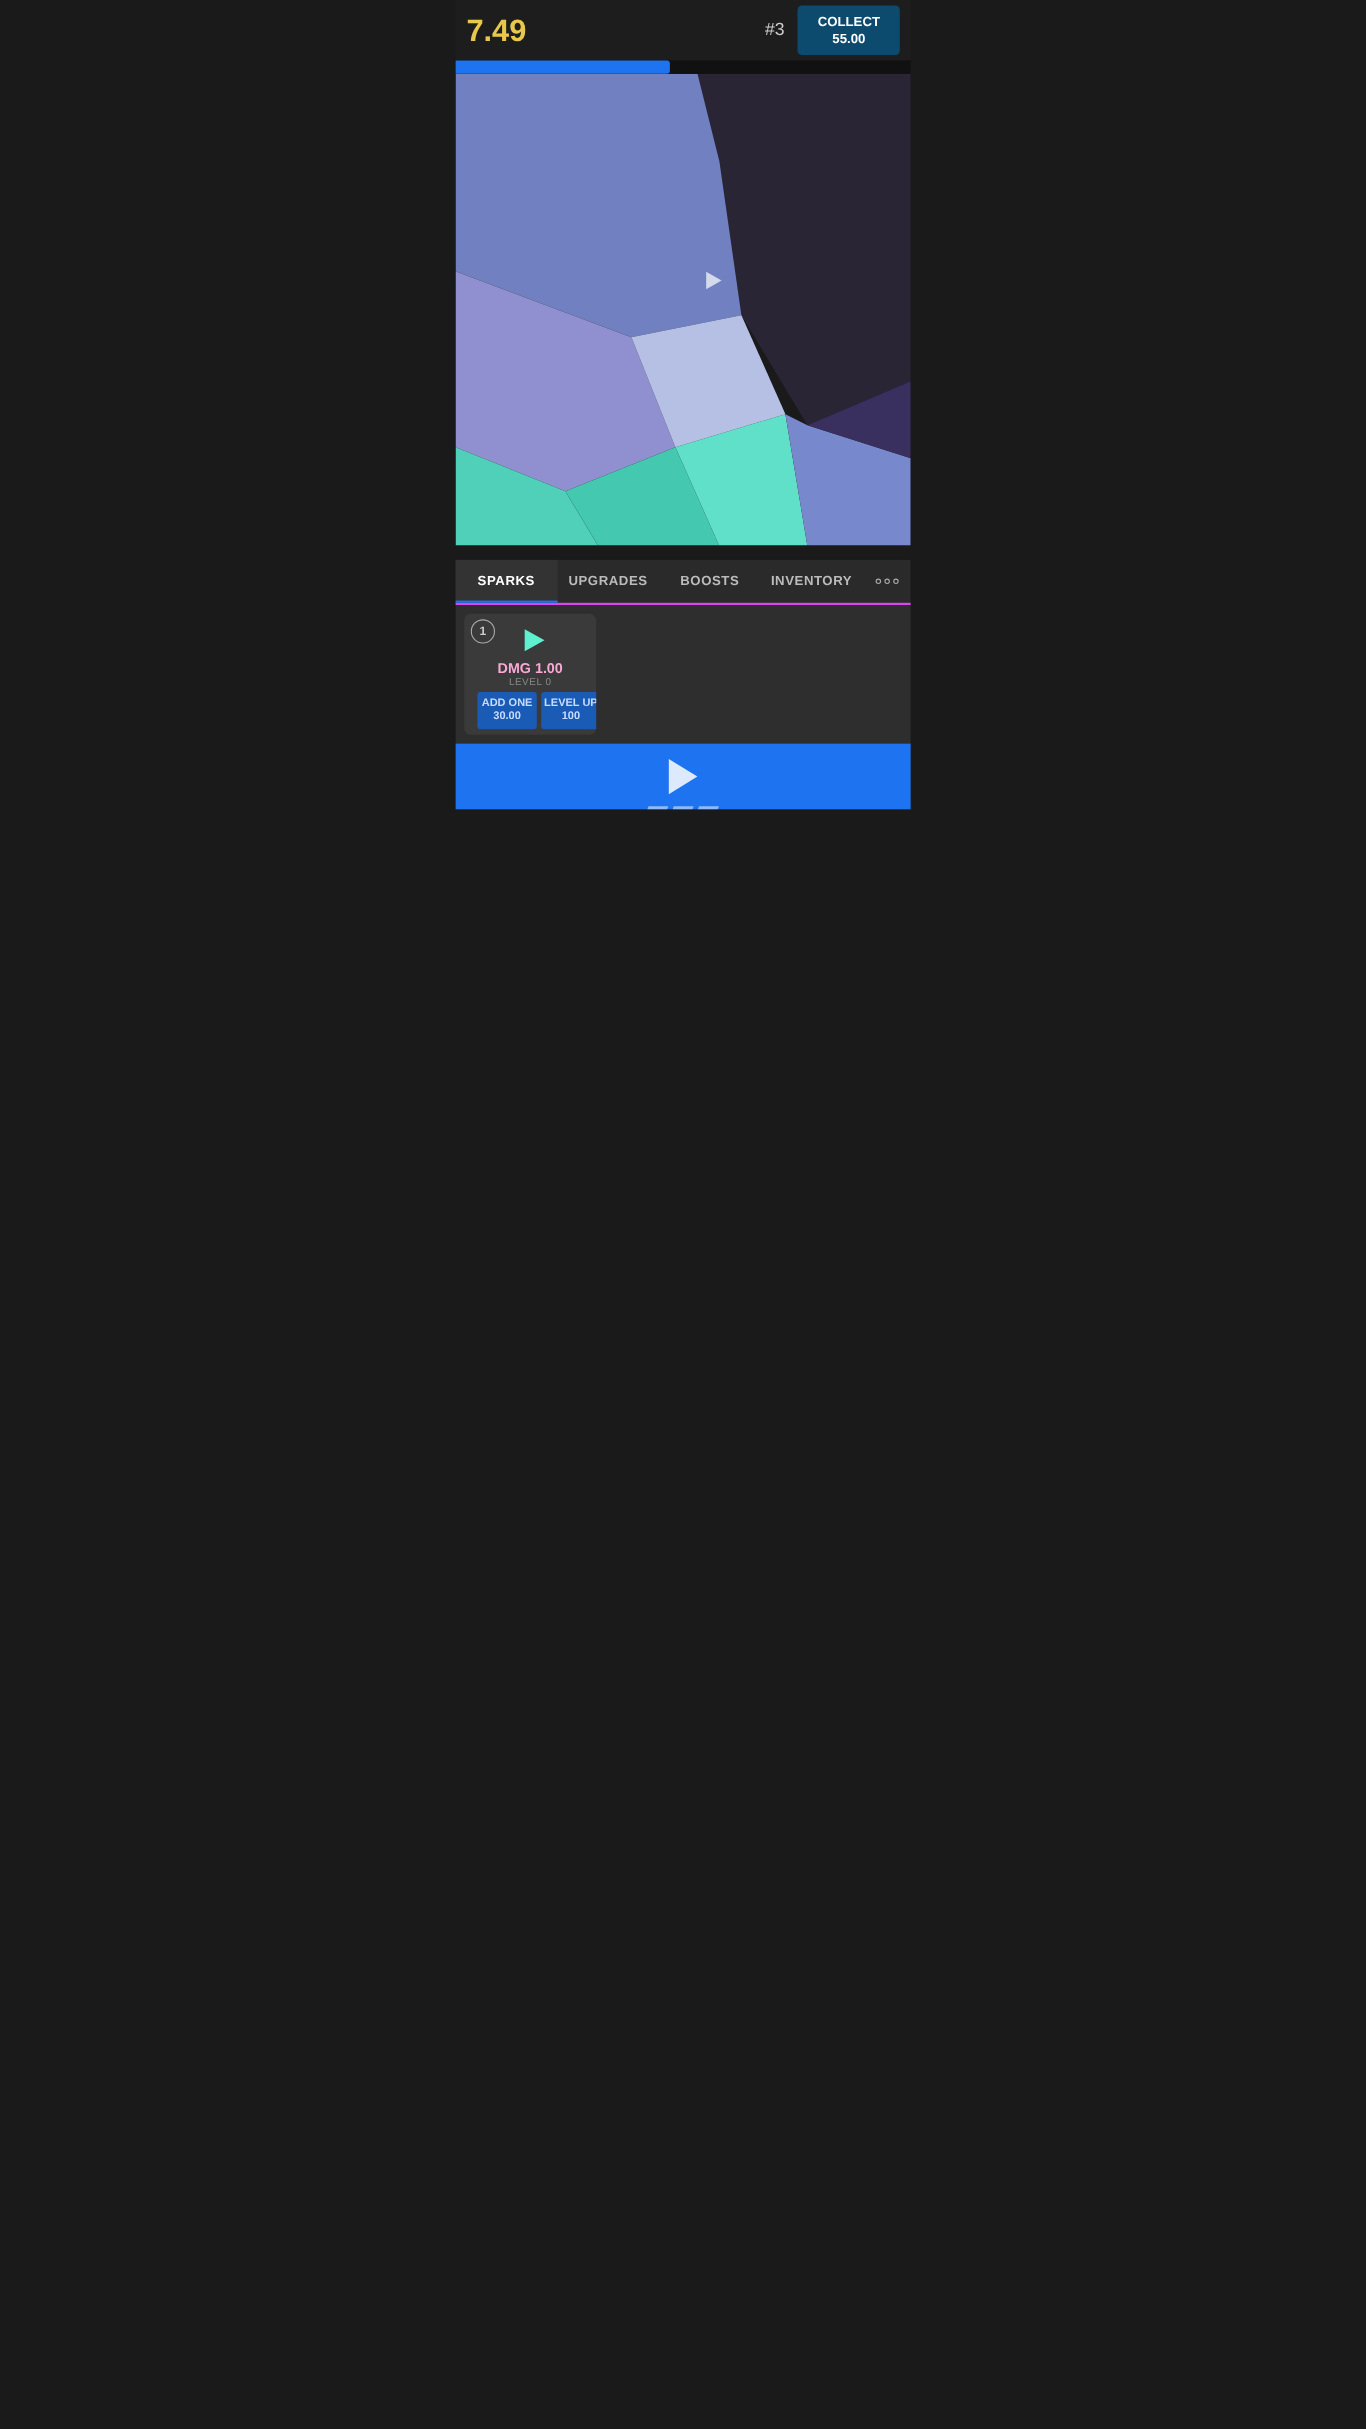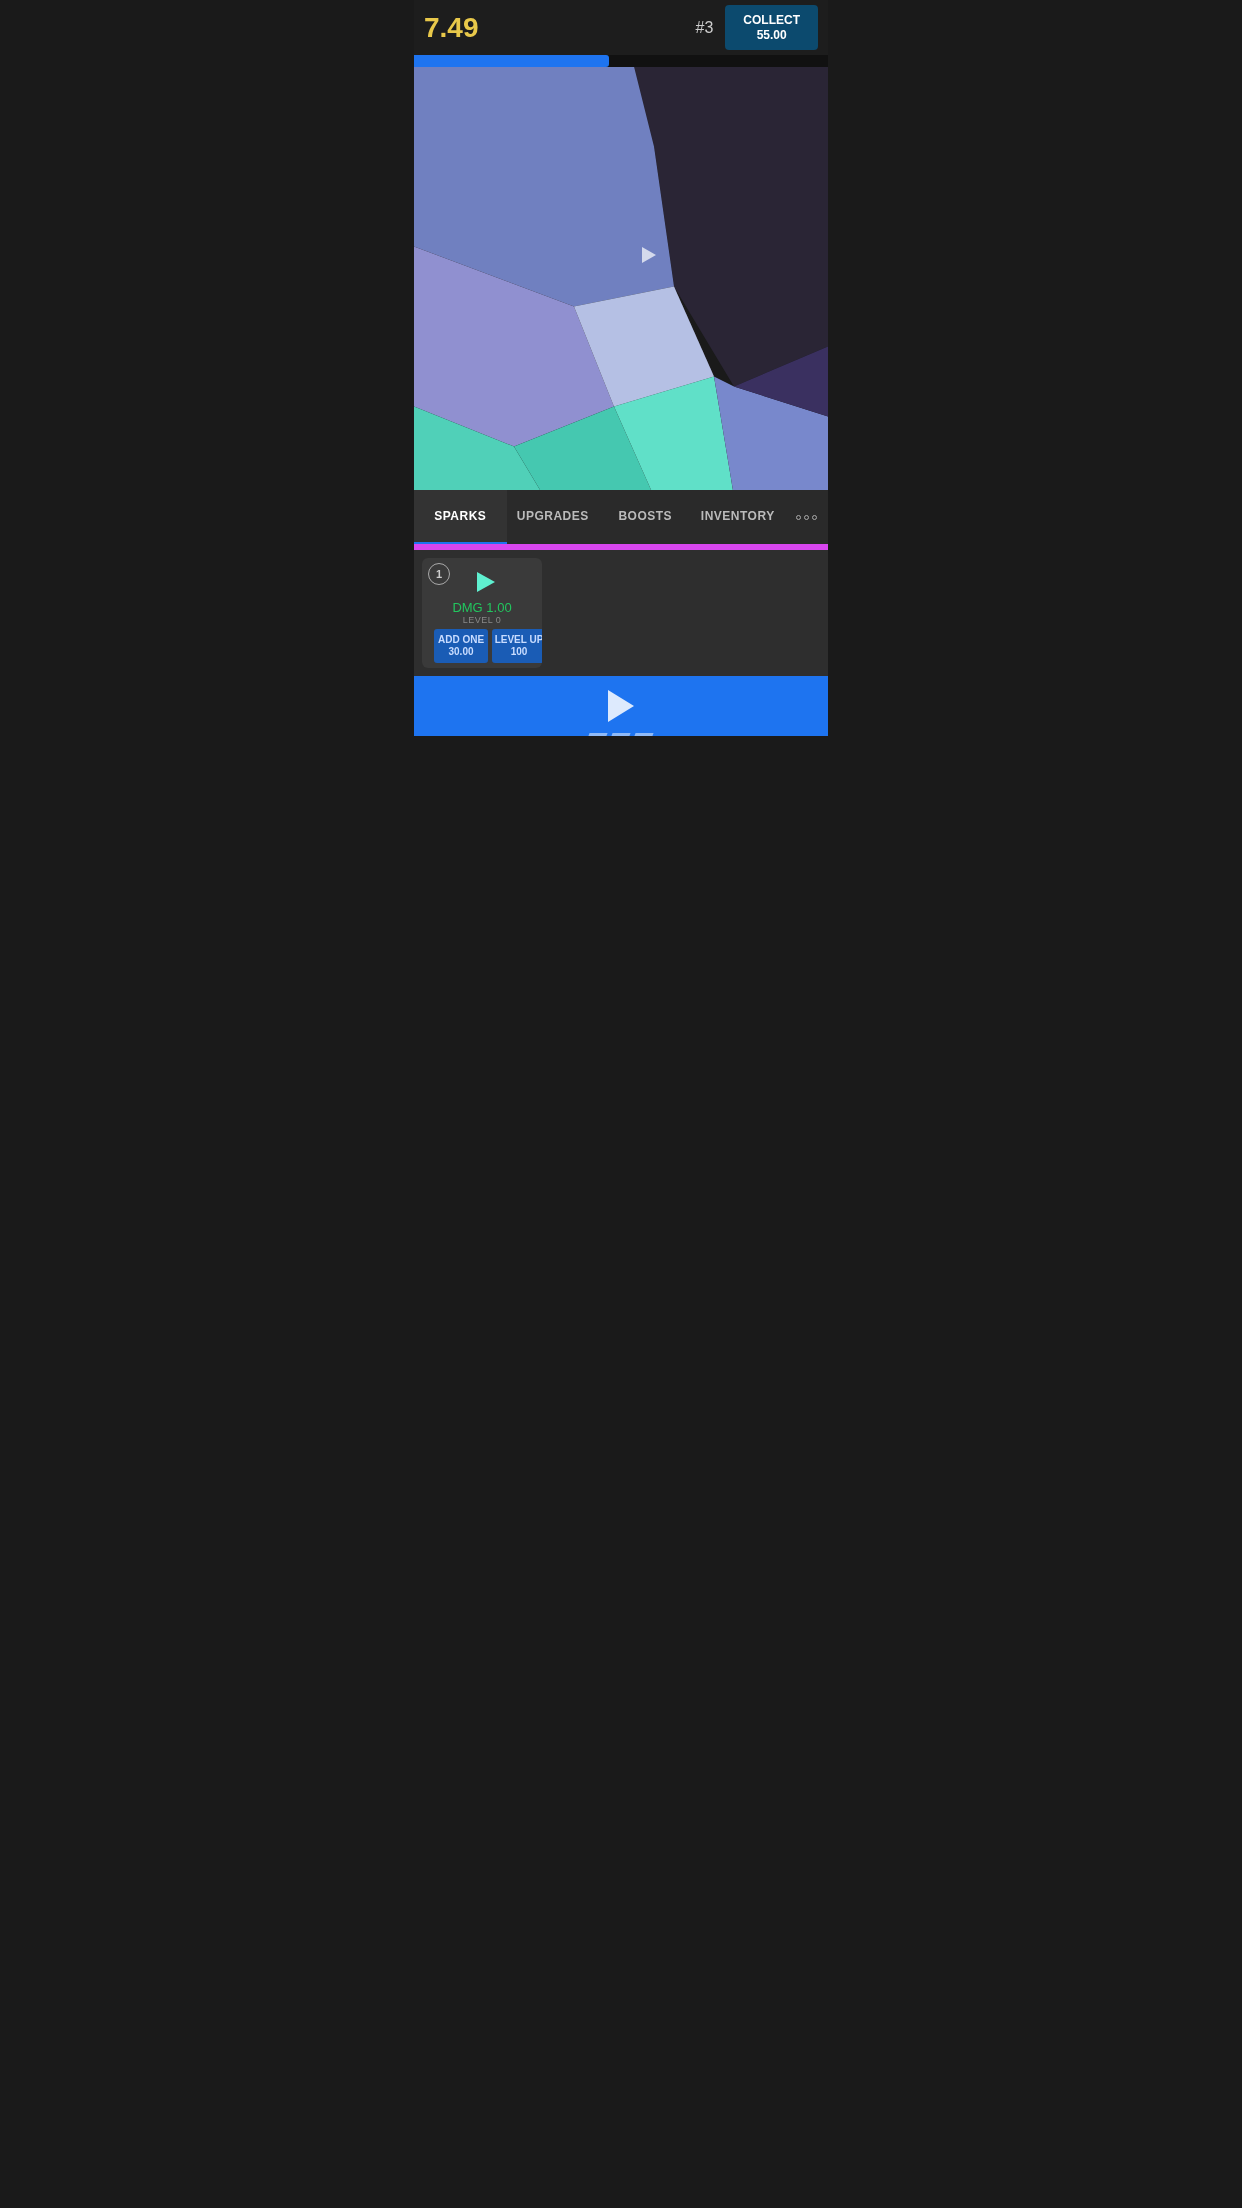--- a/index.html
+++ b/index.html
@@ -100,26 +100,26 @@
       border-bottom: 8px solid transparent;
       border-left: 14px solid rgba(255,255,255,0.7);
     }
 
     
     #tabs {
       position: absolute;
       bottom: 186px;
       left: 0;
       right: 0;
-      height: 60px;
+      height: 41px;
       background: #2a2a2a;
       display: flex;
       align-items: stretch;
       z-index: 10;
-      border-bottom: 6px solid #d946ef;
+      border-bottom: 2px solid #d946ef;
     }
 
     .tab {
       flex: 1;
       display: flex;
       align-items: center;
       justify-content: center;
       color: #bbb;
       font-size: 12px;
       font-weight: bold;
@@ -217,23 +217,23 @@
     .arrow-green {
       width: 0;
       height: 0;
       border-top: 10px solid transparent;
       border-bottom: 10px solid transparent;
       border-right: 18px solid #4ae07a;
       transform: rotate(180deg) translateX(-4px);
     }
 
     .card-dmg {
-      color: #22c55e;
+      color: #f9a8d4;
       font-size: 13px;
-      font-weight: normal;
+      font-weight: bold;
       margin-top: 4px;
     }
 
     .card-level {
       color: #888;
       font-size: 9px;
       letter-spacing: 0.5px;
       margin-bottom: 4px;
     }
 

